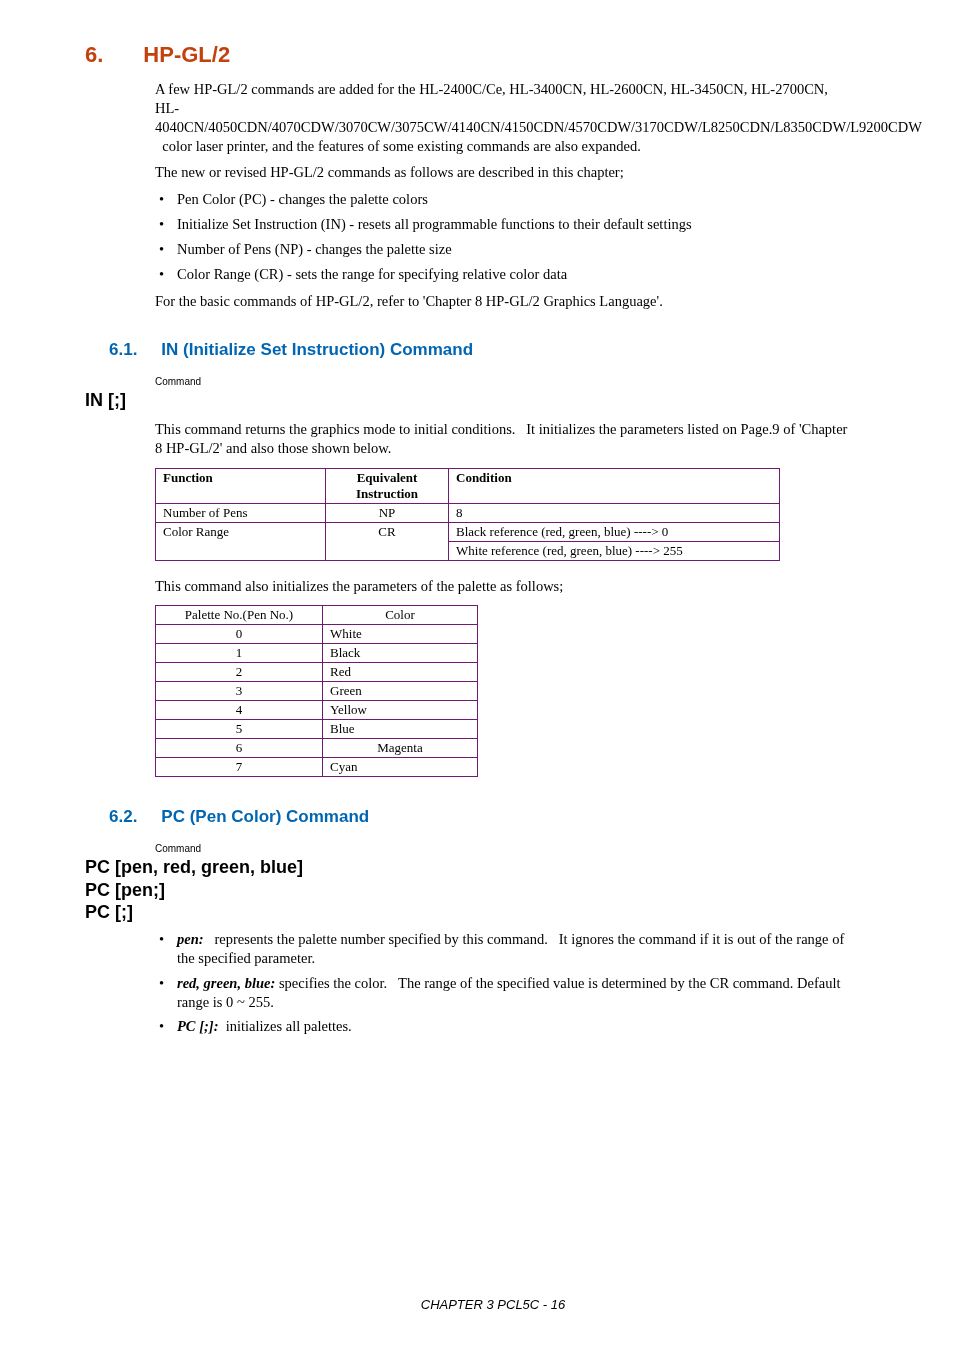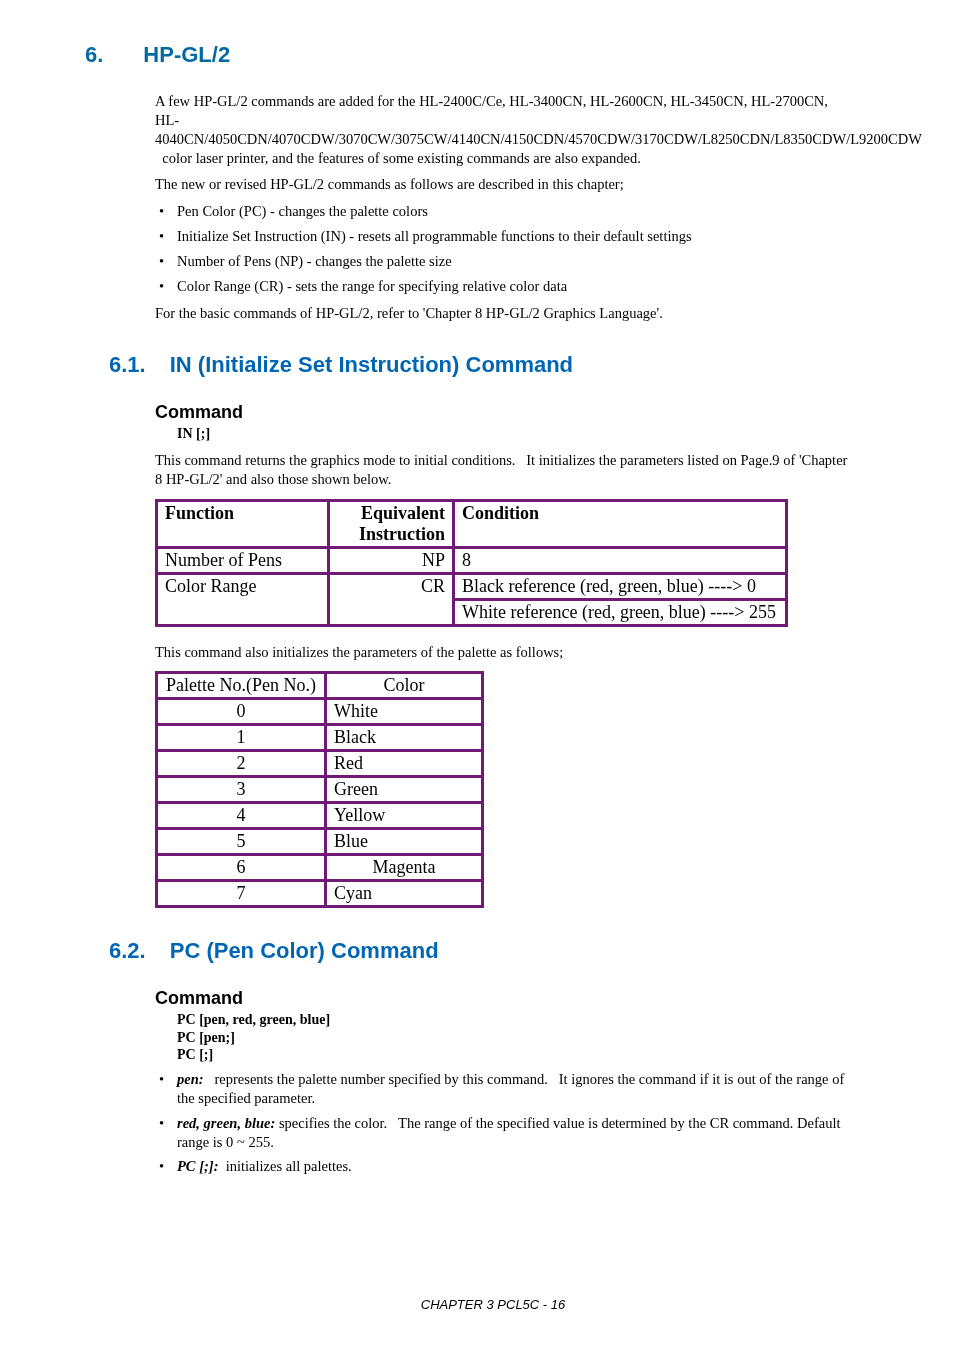--- a/index.html
+++ b/index.html
@@ -10,46 +10,45 @@
     background: #fff;
   }
   .page {
     width: 954px;
     min-height: 1350px;
     padding: 42px 100px 40px 85px;
     box-sizing: border-box;
     position: relative;
   }
   .h1 {
-    color: #0369a1;
+    color: #c2410c;
     font-family: Arial, Helvetica, sans-serif;
     font-weight: bold;
     font-size: 22px;
-    margin-bottom: 24px;
+    margin-bottom: 12px;
   }
   .h1 .sec-num { margin-right: 40px; }
   .h2 {
     color: #0066b3;
     font-family: Arial, Helvetica, sans-serif;
     font-weight: bold;
-    font-size: 22px;
+    font-size: 17px;
     margin: 30px 0 10px 24px;
   }
   .h2 .sec-num { margin-right: 24px; }
   .h3 {
     font-family: Arial, Helvetica, sans-serif;
+    font-weight: normal;
+    font-size: 10px;
+    margin: 16px 0 2px 70px;
+  }
+  .mono {
+    font-family: Liberation Sans, sans-serif;
     font-weight: bold;
     font-size: 18px;
-    margin: 24px 0 2px 70px;
-  }
-  .mono {
-    font-family: Liberation Serif, serif;
-    font-weight: bold;
-    font-size: 14px;
-    margin-left: 92px;
     white-space: pre;
     line-height: 1.25;
   }
   .body-block {
     margin-left: 70px;
   }
   .para {
     margin: 8px 0 8px 0;
     line-height: 1.3;
   }
@@ -68,31 +67,31 @@
     content: "•";
     position: absolute;
     left: 4px;
     top: 0;
   }
   table.tbl {
     border-collapse: collapse;
     margin: 10px 0 0 70px;
   }
   table.tbl th, table.tbl td {
-    border: 3px solid #701a75;
+    border: 1px solid #701a75;
     padding: 1px 7px;
-    font-size: 18px;
+    font-size: 13px;
     text-align: left;
     vertical-align: top;
   }
   table.tbl th {
     font-weight: bold;
   }
   .table1 th:nth-child(1), .table1 td:nth-child(1) { width: 155px; }
-  .table1 th:nth-child(2), .table1 td:nth-child(2) { width: 108px; text-align:right; }
+  .table1 th:nth-child(2), .table1 td:nth-child(2) { width: 108px; text-align:center; }
   .table1 th:nth-child(3), .table1 td:nth-child(3) { width: 316px; }
   .table2 { margin-left: 96px; }
   .table2 td:nth-child(1), .table2 th:nth-child(1) { width: 152px; text-align: center;}
   .table2 td:nth-child(2), .table2 th:nth-child(2) { width: 140px; }
   .table2 th:nth-child(2){ text-align:center; }
   .bi { font-style: italic; font-weight: bold; }
   .footer {
     position: absolute;
     bottom: 38px;
     left: 16px;

